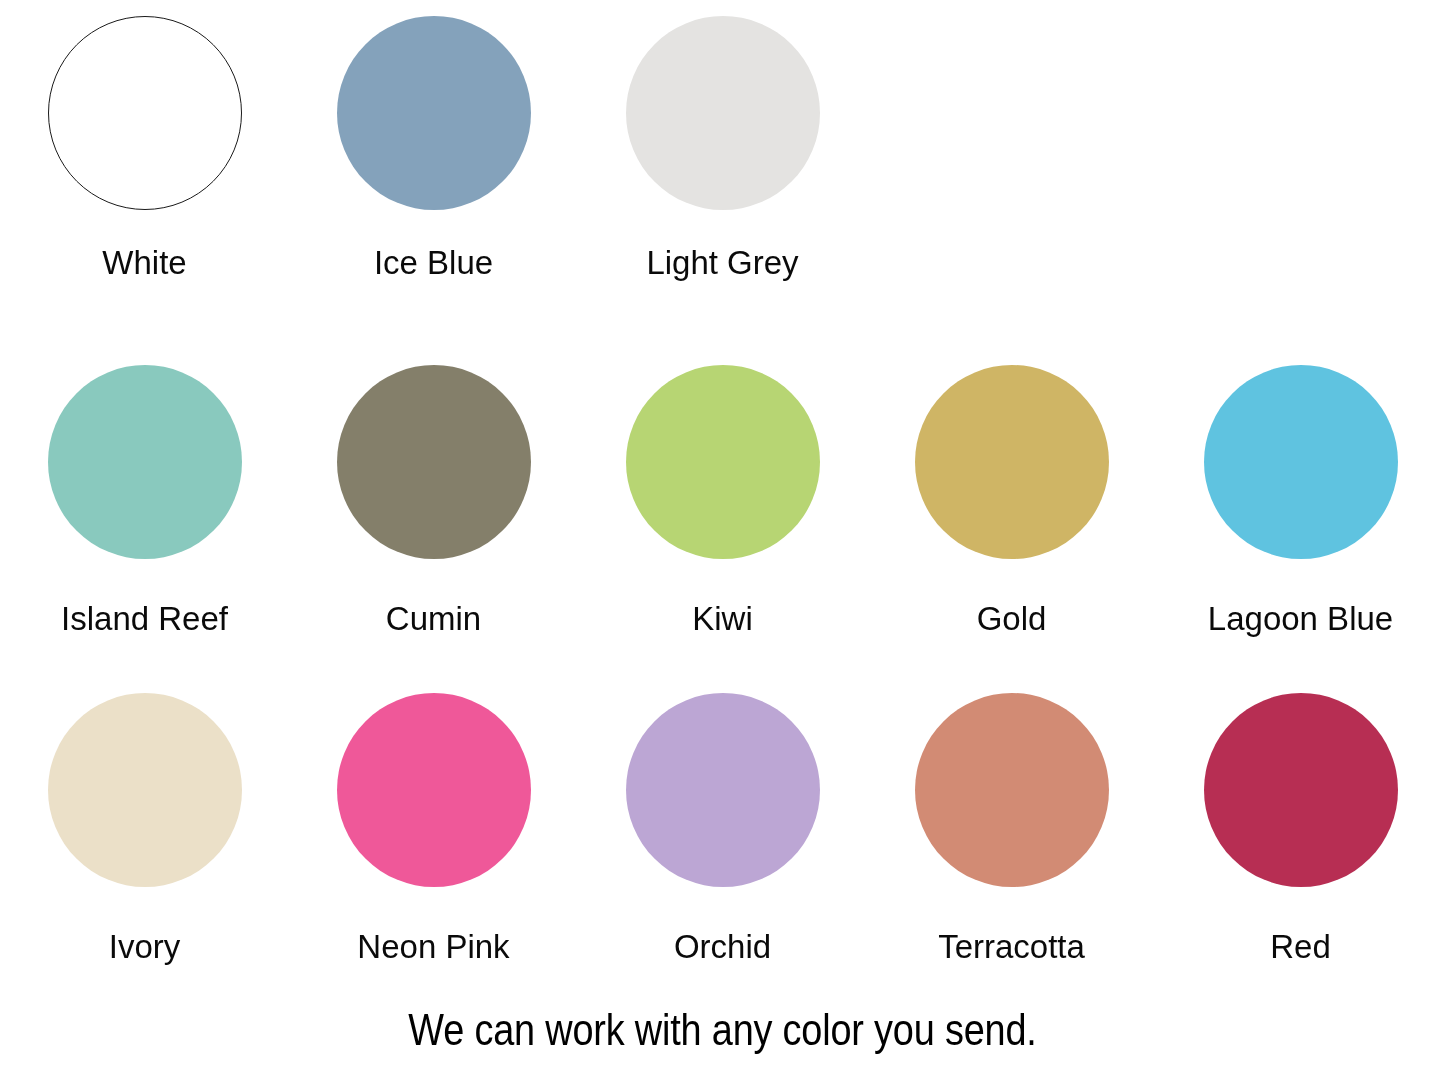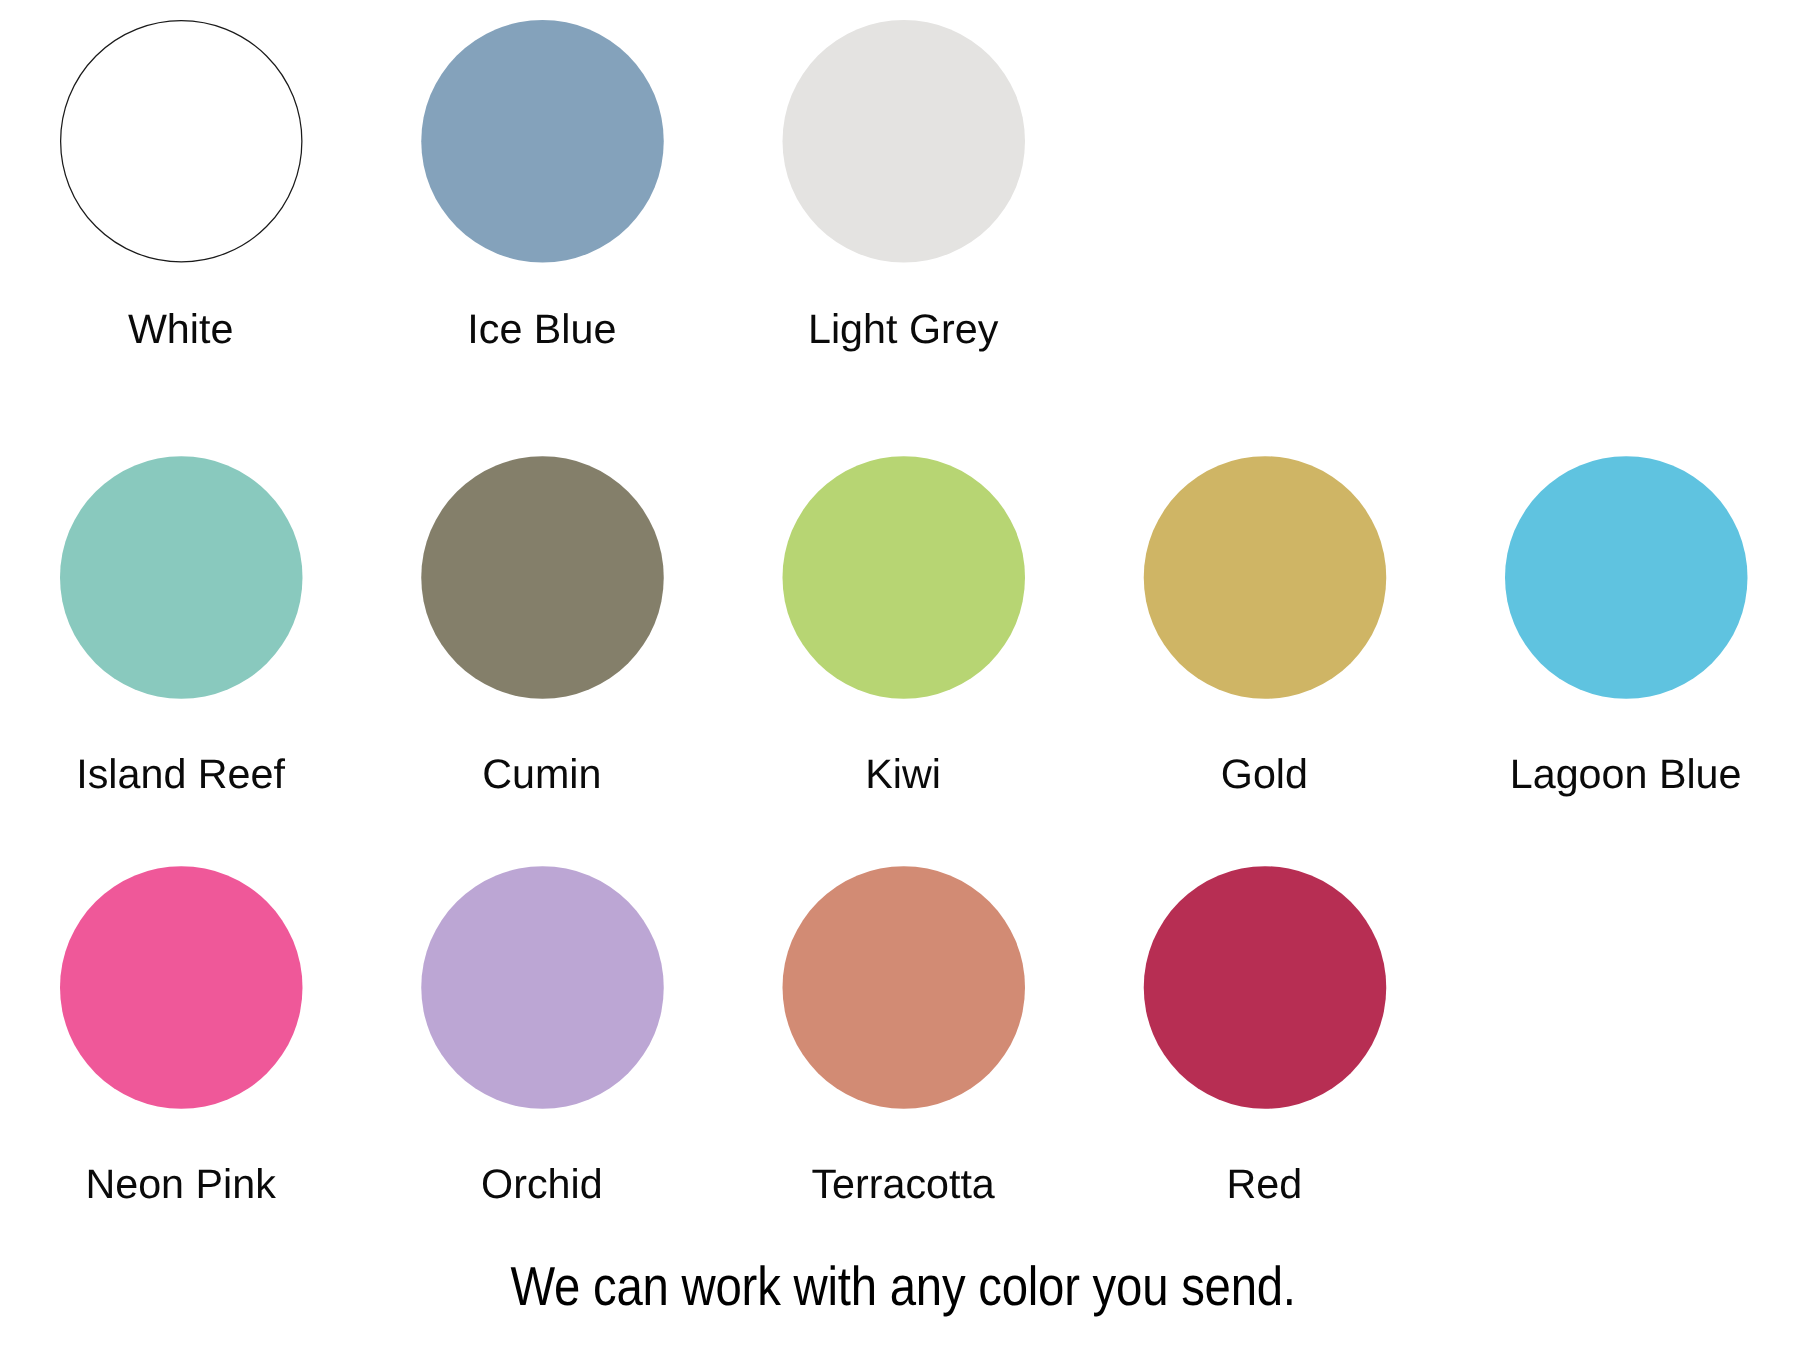--- a/index.html
+++ b/index.html
@@ -165,20 +165,26 @@
         <div class="swatch-circle-wrap">
           <div class="swatch-circle" style="background-color: rgb(95, 195, 224);"></div>
         </div>
         <div class="swatch-label">Lagoon Blue</div>
       </div>
     </div>
 
     <div class="swatch-row row-3">
       <div class="swatch-cell">
         <div class="swatch-circle-wrap">
+          <div class="swatch-circle" style="background-color: rgb(235, 224, 200);"></div>
+        </div>
+        <div class="swatch-label">Ivory</div>
+      </div>
+      <div class="swatch-cell">
+        <div class="swatch-circle-wrap">
           <div class="swatch-circle" style="background-color: rgb(239, 88, 153);"></div>
         </div>
         <div class="swatch-label">Neon Pink</div>
       </div>
       <div class="swatch-cell">
         <div class="swatch-circle-wrap">
           <div class="swatch-circle" style="background-color: rgb(188, 166, 212);"></div>
         </div>
         <div class="swatch-label">Orchid</div>
       </div>

